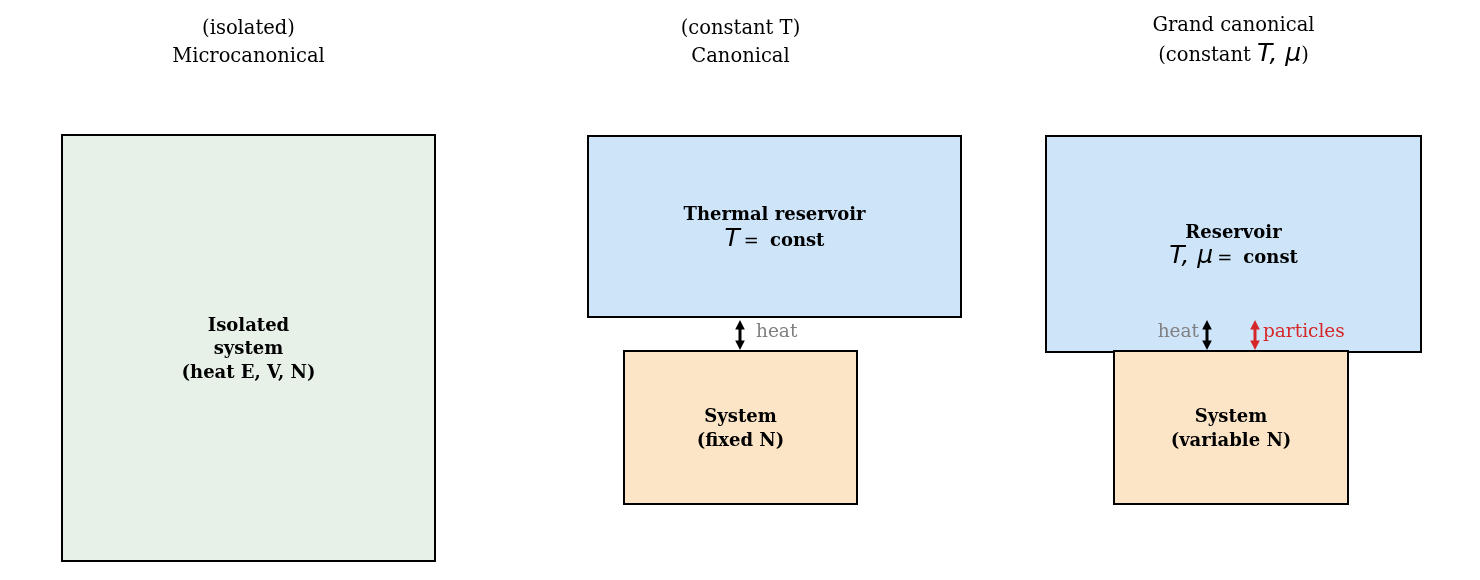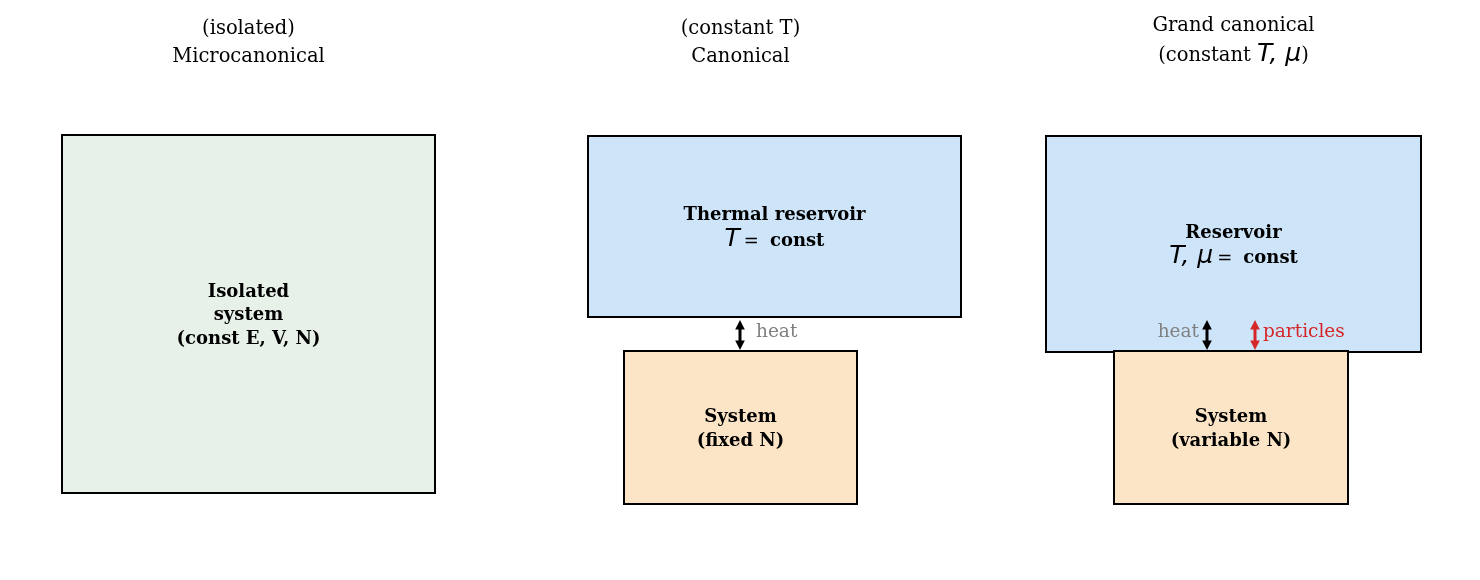--- a/index.html
+++ b/index.html
@@ -33,21 +33,21 @@
     border: 2.5px solid var(--border, #000);
     display: flex;
     flex-direction: column;
     align-items: center;
     justify-content: center;
     text-align: center;
     font-weight: bold;
     font-size: 18px;
     line-height: 23.5px;
   }
-  #isolated-box  { left: 61px;   top: 134px; width: 375px; height: 360px; background: var(--green-fill, #e8f1e8); }
+  #isolated-box  { left: 61px;   top: 134px; width: 375px; height: 428px; background: var(--green-fill, #e8f1e8); }
   #thermal-box   { left: 553px;  top: 135px; width: 375px; height: 183px; background: var(--blue-fill, #cde4f9); margin-left: 34px; }
   #canon-sys-box { left: 623px;  top: 350px; width: 235px; height: 155px; background: var(--peach-fill, #fce5c7); }
   #grand-res-box { left: 1045px; top: 135px; width: 377px; height: 218px; background: var(--blue-fill, #cde4f9); }
   #grand-sys-box { left: 1113px; top: 350px; width: 236px; height: 155px; background: var(--peach-fill, #fce5c7); }
 
   
   .mvar {
     font-family: "DejaVu Sans", sans-serif;
     font-style: italic;
     font-weight: normal;
@@ -91,21 +91,21 @@
 <div class="canvas">
 
   <div class="col-title" id="title-micro">
     <div>(isolated)</div>
     <div>Microcanonical</div>
   </div>
 
   <div class="box" id="isolated-box">
     <div>Isolated</div>
     <div>system</div>
-    <div>(const E, V, N)</div>
+    <div>(heat E, V, N)</div>
   </div>
 
   <div class="col-title" id="title-canon">
     <div>(constant T)</div>
     <div>Canonical</div>
   </div>
 
   <div class="box" id="thermal-box">
     <div>Thermal reservoir</div>
     <div>

